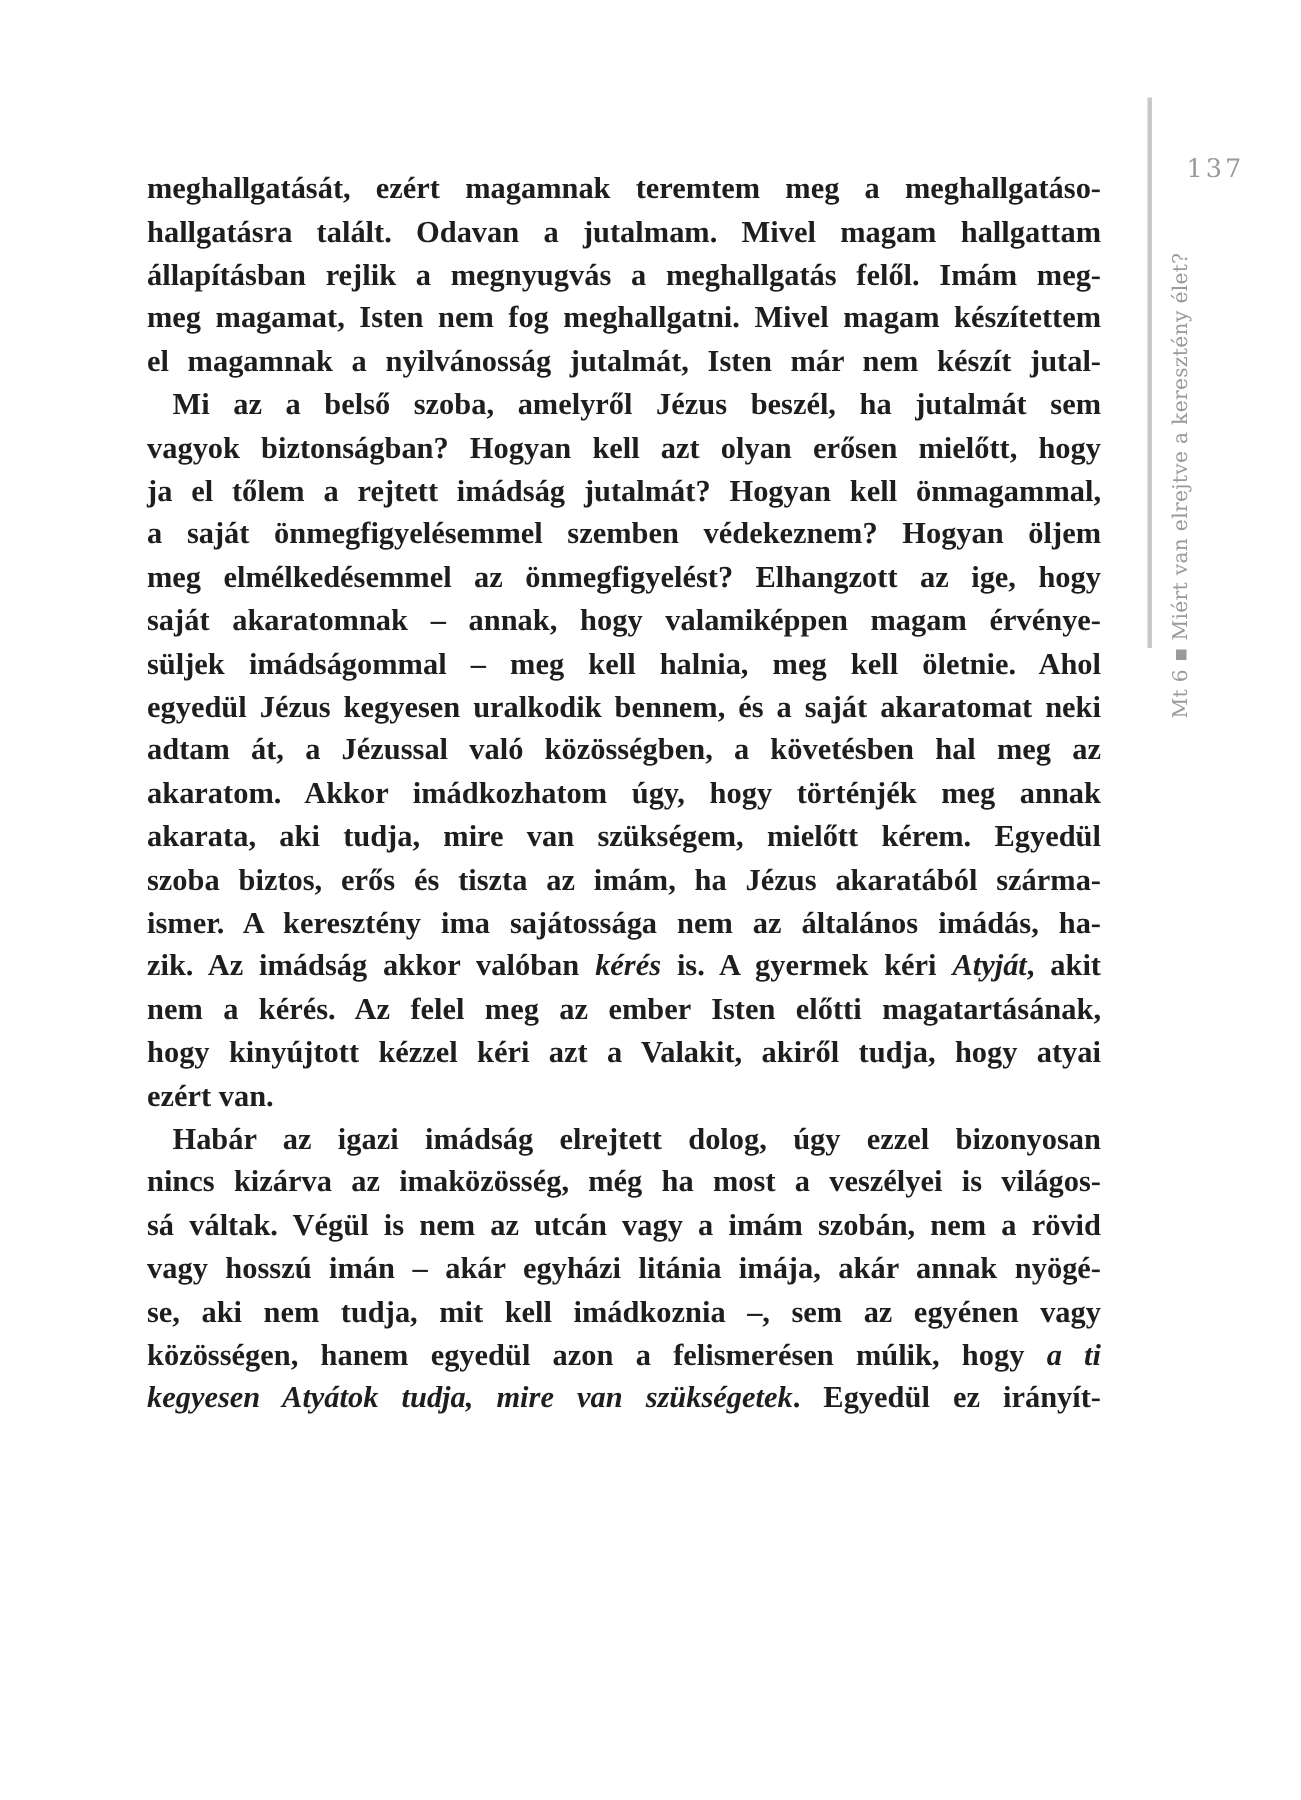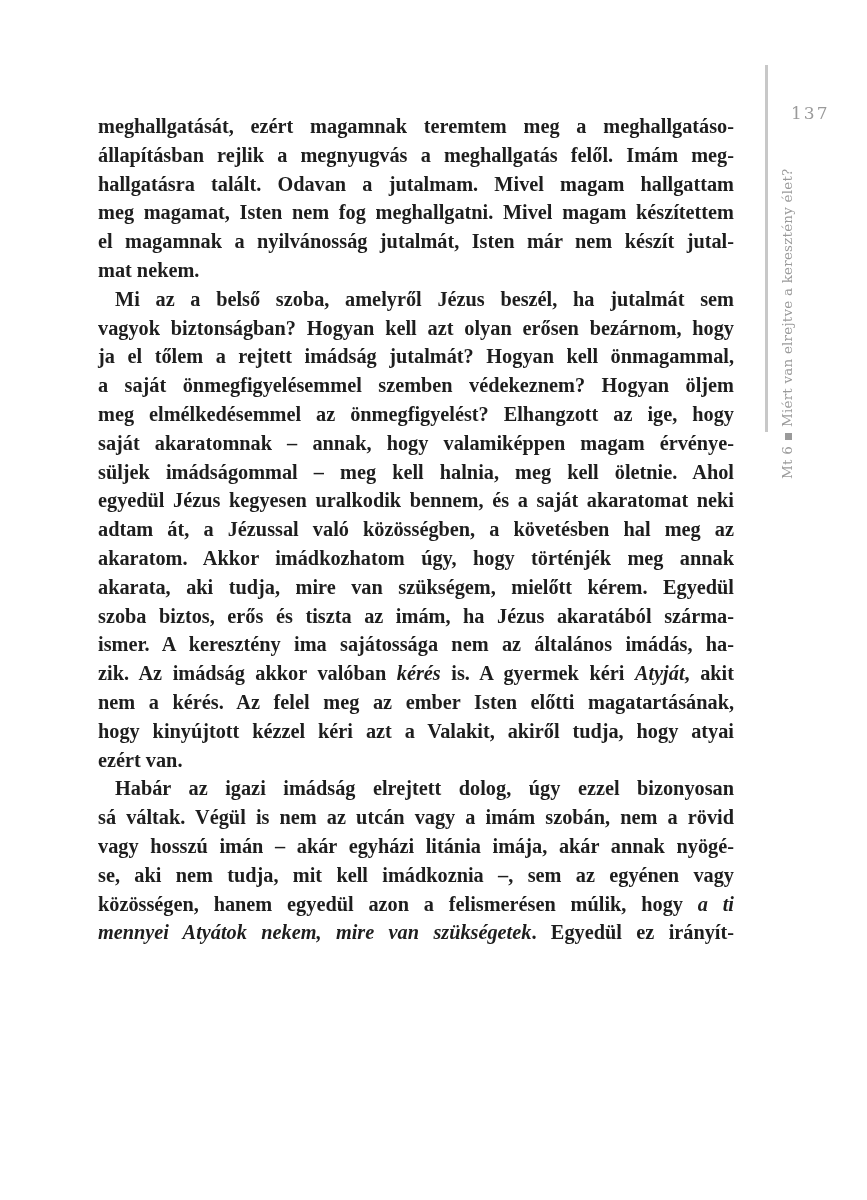--- a/index.html
+++ b/index.html
@@ -40,47 +40,47 @@
 <div class="page">
   <div class="rule"></div>
   <div class="page-number">137</div>
   <div class="running-head">
     <span>Mt 6</span><span class="sep"></span><span>Miért van elrejtve a keresztény élet?</span>
   </div>
 
   <div class="body-text" id="body-text">
       <div>
         <span class="line"><span>meghallgatását, ezért magamnak teremtem meg a meghallgatáso-</span></span>
+        <span class="line"><span>hallgatásra talált. Odavan a jutalmam. Mivel magam hallgattam</span></span>
         <span class="line"><span>állapításban rejlik a megnyugvás a meghallgatás felől. Imám meg-</span></span>
-        <span class="line"><span>hallgatásra talált. Odavan a jutalmam. Mivel magam hallgattam</span></span>
         <span class="line"><span>meg magamat, Isten nem fog meghallgatni. Mivel magam készítettem</span></span>
         <span class="line"><span>el magamnak a nyilvánosság jutalmát, Isten már nem készít jutal-</span></span>
-        <span class="line last"><span>mat nekem.</span></span>
       </div>
       <div>
         <span class="line indent"><span>Mi az a belső szoba, amelyről Jézus beszél, ha jutalmát sem</span></span>
-        <span class="line"><span>vagyok biztonságban? Hogyan kell azt olyan erősen bezárnom, hogy</span></span>
+        <span class="line"><span>vagyok biztonságban? Hogyan kell azt olyan erősen mielőtt, hogy</span></span>
         <span class="line"><span>ja el tőlem a rejtett imádság jutalmát? Hogyan kell önmagammal,</span></span>
         <span class="line"><span>a saját önmegfigyelésemmel szemben védekeznem? Hogyan öljem</span></span>
         <span class="line"><span>meg elmélkedésemmel az önmegfigyelést? Elhangzott az ige, hogy</span></span>
         <span class="line"><span>saját akaratomnak – annak, hogy valamiképpen magam érvénye-</span></span>
         <span class="line"><span>süljek imádságommal – meg kell halnia, meg kell öletnie. Ahol</span></span>
         <span class="line"><span>egyedül Jézus kegyesen uralkodik bennem, és a saját akaratomat neki</span></span>
         <span class="line"><span>adtam át, a Jézussal való közösségben, a követésben hal meg az</span></span>
         <span class="line"><span>akaratom. Akkor imádkozhatom úgy, hogy történjék meg annak</span></span>
         <span class="line"><span>akarata, aki tudja, mire van szükségem, mielőtt kérem. Egyedül</span></span>
         <span class="line"><span>szoba biztos, erős és tiszta az imám, ha Jézus akaratából szárma-</span></span>
         <span class="line"><span>ismer. A keresztény ima sajátossága nem az általános imádás, ha-</span></span>
         <span class="line"><span>zik. Az imádság akkor valóban </span><em>kérés</em><span> is. A gyermek kéri </span><em>Atyját</em><span>, akit</span></span>
         <span class="line"><span>nem a kérés. Az felel meg az ember Isten előtti magatartásának,</span></span>
         <span class="line"><span>hogy kinyújtott kézzel kéri azt a Valakit, akiről tudja, hogy atyai</span></span>
         <span class="line last"><span>ezért van.</span></span>
       </div>
       <div>
         <span class="line indent"><span>Habár az igazi imádság elrejtett dolog, úgy ezzel bizonyosan</span></span>
+        <span class="line"><span>nincs kizárva az imaközösség, még ha most a veszélyei is világos-</span></span>
         <span class="line"><span>sá váltak. Végül is nem az utcán vagy a imám szobán, nem a rövid</span></span>
         <span class="line"><span>vagy hosszú imán – akár egyházi litánia imája, akár annak nyögé-</span></span>
         <span class="line"><span>se, aki nem tudja, mit kell imádkoznia –, sem az egyénen vagy</span></span>
         <span class="line"><span>közösségen, hanem egyedül azon a felismerésen múlik, hogy </span><em>a ti</em></span>
-        <span class="line"><em>mennyei Atyátok nekem, mire van szükségetek</em><span>. Egyedül ez irányít-</span></span>
+        <span class="line"><em>kegyesen Atyátok tudja, mire van szükségetek</em><span>. Egyedül ez irányít-</span></span>
       </div>
     </div>
 </div>
 
 </body></html>

